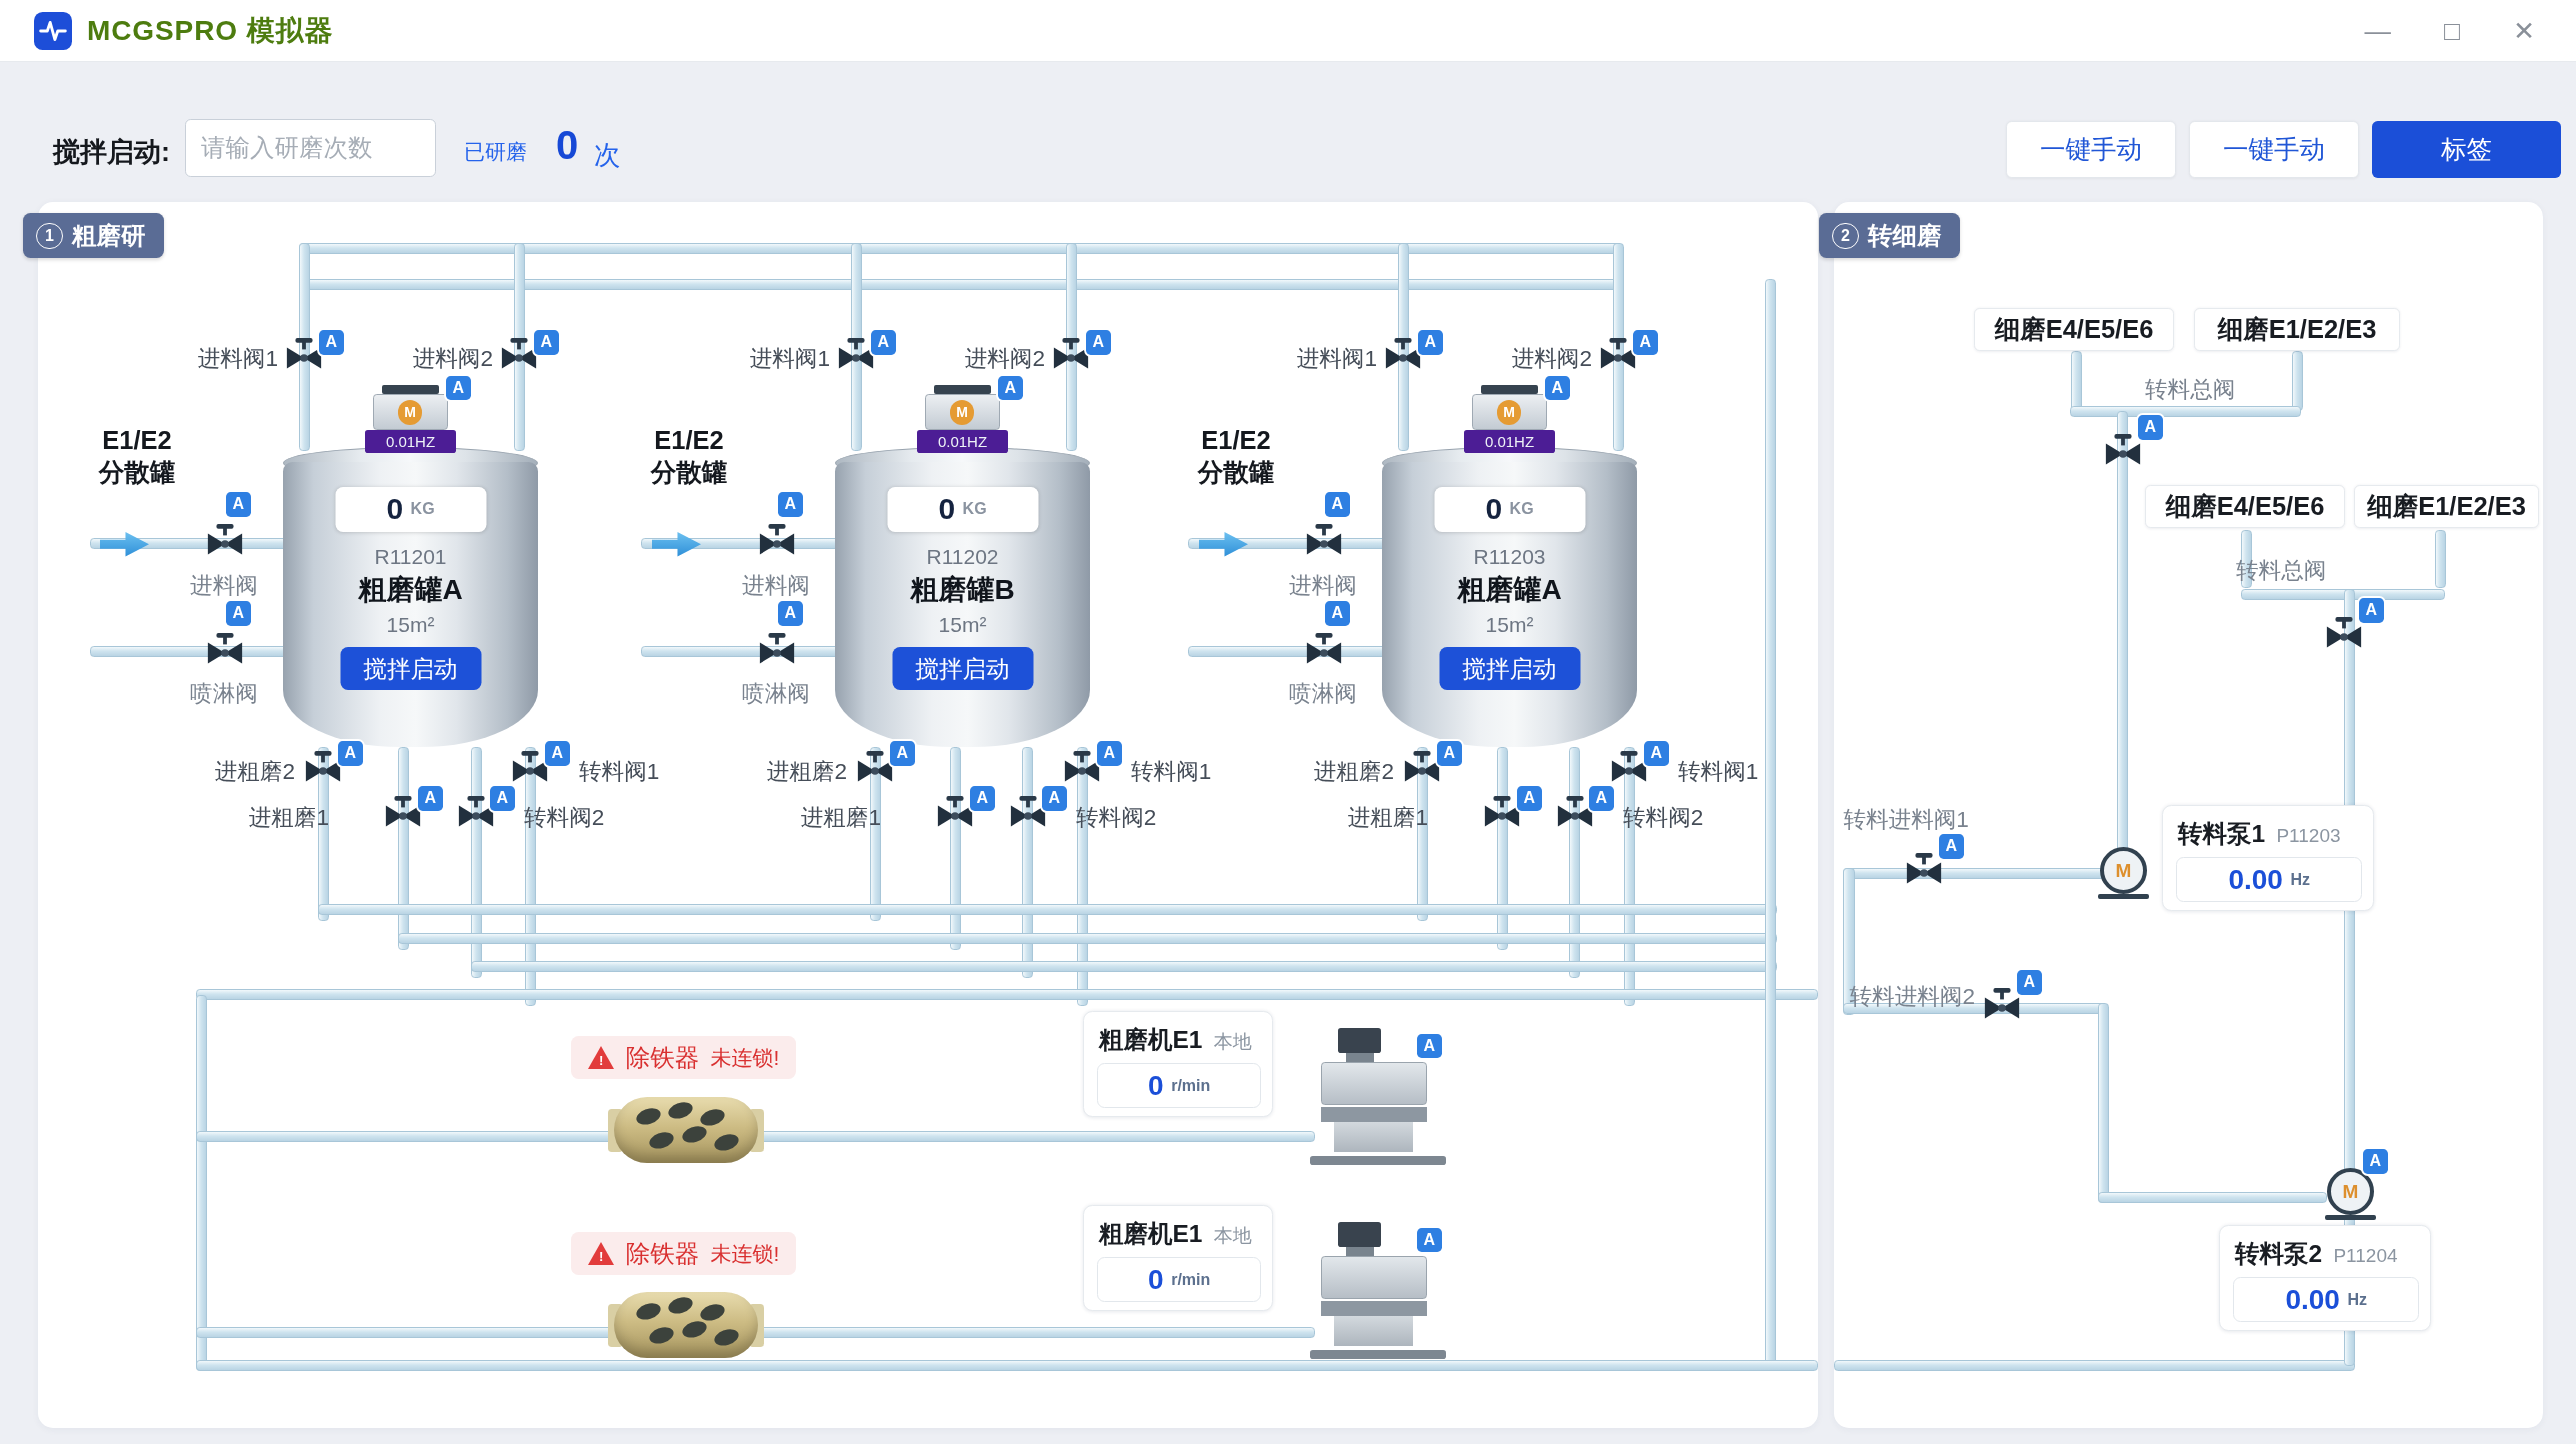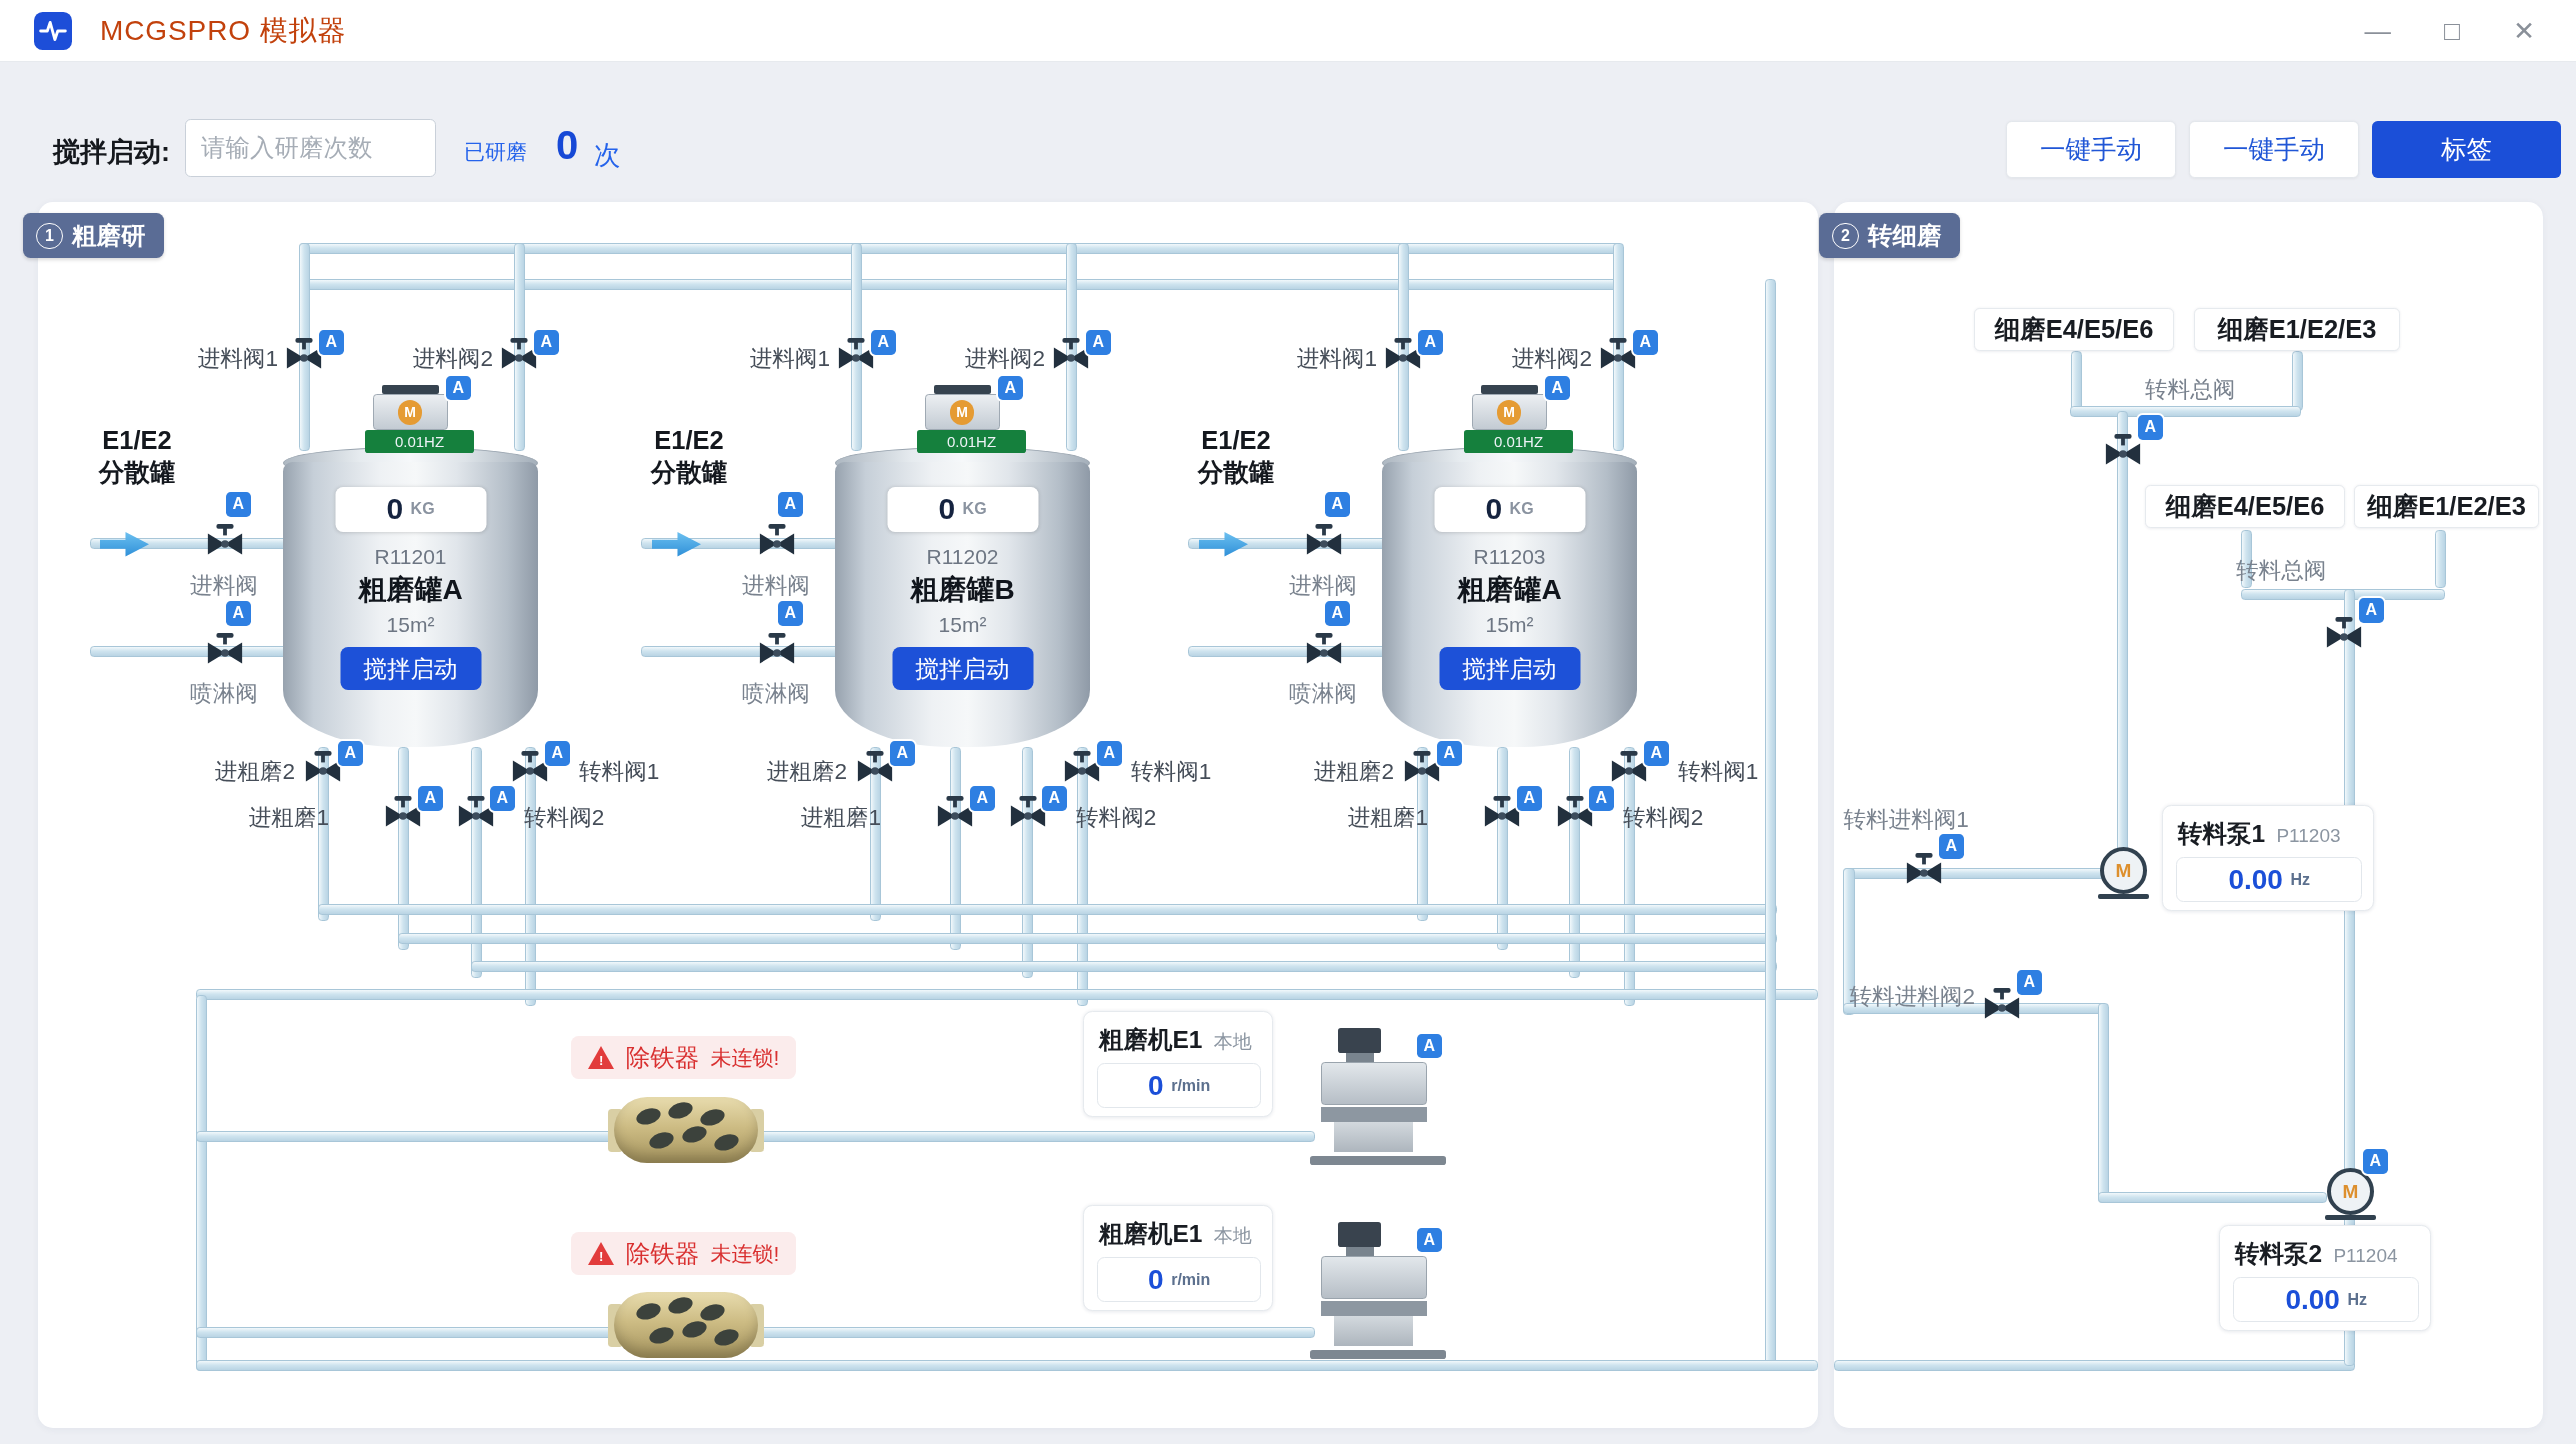--- a/index.html
+++ b/index.html
@@ -3,21 +3,21 @@
 <meta charset="utf-8">
 <style>
   *{margin:0;padding:0;box-sizing:border-box}
   body{font-family:"Liberation Sans","DejaVu Sans",sans-serif;background:#e9ecf1}
   #root{position:relative;width:2576px;height:1445px;background:#edeff4;overflow:hidden}
   [data-interactable="true"]{cursor:pointer}
 
   
   .titlebar{position:absolute;left:0;top:0;width:2576px;height:62px;background:#fff;border-bottom:0.9px solid #e7eaee;display:flex;align-items:center;z-index:20}
   .logo{margin-left:34px;flex:0 0 auto;display:flex}
-  .apptitle{margin-left:28px;font-size:28px;font-weight:normal;color:#c2410c;letter-spacing:0.9px}
+  .apptitle{margin-left:15px;font-size:28px;font-weight:bold;color:#4d7c0f;letter-spacing:0.9px}
   .winctl{position:absolute;right:41px;top:0;height:62px;display:flex;align-items:center;gap:53px;color:#8a9099;font-size:26.4px}
 
   
   .tb-label{position:absolute;left:53px;top:134px;font-size:27px;font-weight:bold;color:#15181d;z-index:5}
   .tb-input{position:absolute;left:185px;top:119px;width:251px;height:58px;border:0.9px solid #c9d0d9;border-radius:5.7px;background:#fff;font-size:24.5px;padding:0 15px;color:#333;z-index:5}
   .tb-input::placeholder{color:#a6adb6}
   .done-prefix{position:absolute;left:464px;top:138px;font-size:21px;color:#2563eb;z-index:5}
   .done-count{position:absolute;left:556px;top:123px;font-size:40px;font-weight:bold;color:#1749d6;z-index:5}
   .done-suffix{position:absolute;left:594px;top:138px;font-size:26.4px;color:#2563eb;z-index:5}
   .tb-btn{position:absolute;top:121px;height:57px;border-radius:5.7px;font-size:25.5px;display:flex;align-items:center;justify-content:center;z-index:5}
@@ -43,21 +43,21 @@
   .vlabel.gray{color:#79828e}
 
   
   .tankg{position:absolute;width:651px;height:528px}
   .srclabel{position:absolute;width:104px;text-align:center;font-size:25.5px;font-weight:bold;color:#14181e;line-height:32px;z-index:3}
   .arrow{position:absolute;width:49px;height:24.5px;background:linear-gradient(180deg,#6cc0f0,#2e8fd8);clip-path:polygon(0 32%,52% 32%,52% 0,100% 50%,52% 100%,52% 68%,0 68%);z-index:3}
   .motor{position:absolute;width:91px;height:68px;z-index:3}
   .motor-cap{position:absolute;left:17px;top:0;width:57px;height:9.4px;background:#36434f;border-radius:1.9px}
   .motor-body{position:absolute;left:7.5px;top:9.4px;width:75px;height:36px;background:linear-gradient(180deg,#eceff2,#c3cbd3);border:0.9px solid #9fa9b3;border-radius:3.8px;display:flex;align-items:center;justify-content:center}
   .mcircle{width:24.5px;height:24.5px;border-radius:50%;background:#e59b33;color:#fff;font-size:14px;font-weight:bold;display:flex;align-items:center;justify-content:center}
-  .motor-freq{position:absolute;left:0;top:45px;width:109px;height:22.6px;background:#15803d;color:#eef3f7;font-size:15px;display:flex;align-items:center;justify-content:center;border-radius:2.8px}
+  .motor-freq{position:absolute;left:0;top:45px;width:91px;height:22.6px;background:#4c1d95;color:#eef3f7;font-size:15px;display:flex;align-items:center;justify-content:center;border-radius:2.8px}
   .tank-ellipse{position:absolute;width:255px;height:32px;border-radius:50%;background:linear-gradient(90deg,#aeb8c2,#e6ebef 30%,#f6f8fa 50%,#dde3e8 72%,#a4afba);border:0.9px solid #98a3ae;z-index:2}
   .tank-body{position:absolute;width:255px;height:285px;background:linear-gradient(90deg,#97a2ae 0%,#c6cfd8 12%,#eef1f4 38%,#f6f8f9 52%,#e1e6eb 68%,#b4bec8 88%,#8f9aa7 100%);border-radius:9.4px 9.4px 46% 46%/9.4px 9.4px 57px 57px;z-index:2}
   .kgbox{position:absolute;left:50%;transform:translateX(-50%);top:24.5px;width:151px;height:45px;background:#fff;border-radius:7.5px;box-shadow:0 0.9px 3.8px rgba(0,0,0,.15);display:flex;align-items:center;justify-content:center;gap:7.5px}
   .kgval{font-size:30px;font-weight:bold;color:#15233f}
   .kgunit{font-size:16px;color:#8a93a0;font-weight:bold}
   .tank-id{position:absolute;width:100%;top:83px;text-align:center;font-size:21px;color:#6d7683}
   .tank-name{position:absolute;width:100%;top:109px;text-align:center;font-size:28px;font-weight:bold;color:#10151c}
   .tank-vol{position:absolute;width:100%;top:151px;text-align:center;font-size:21px;color:#6d7683}
   .stir-btn{position:absolute;left:50%;transform:translateX(-50%);top:185px;width:141px;height:43px;background:#1d51d8;color:#fff;font-size:23.6px;border:none;border-radius:7.5px}
 

